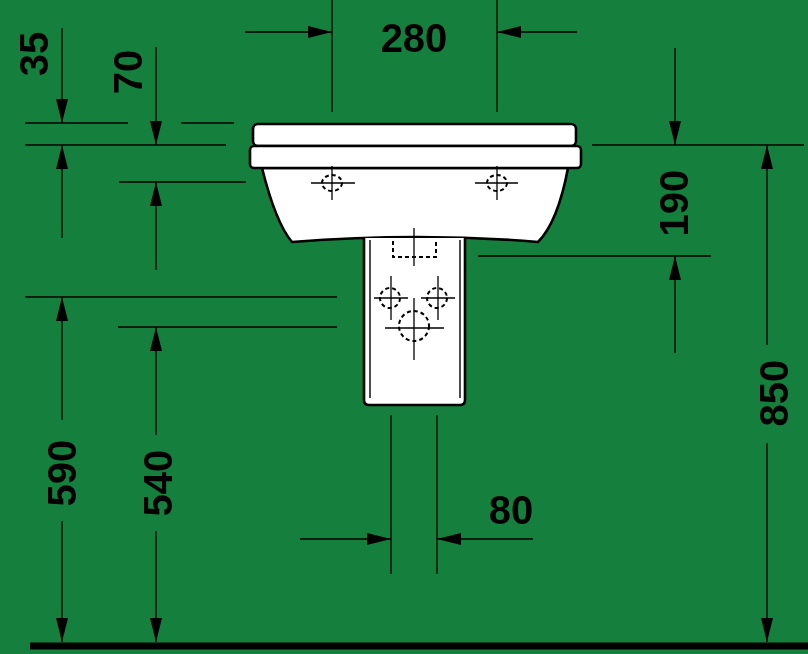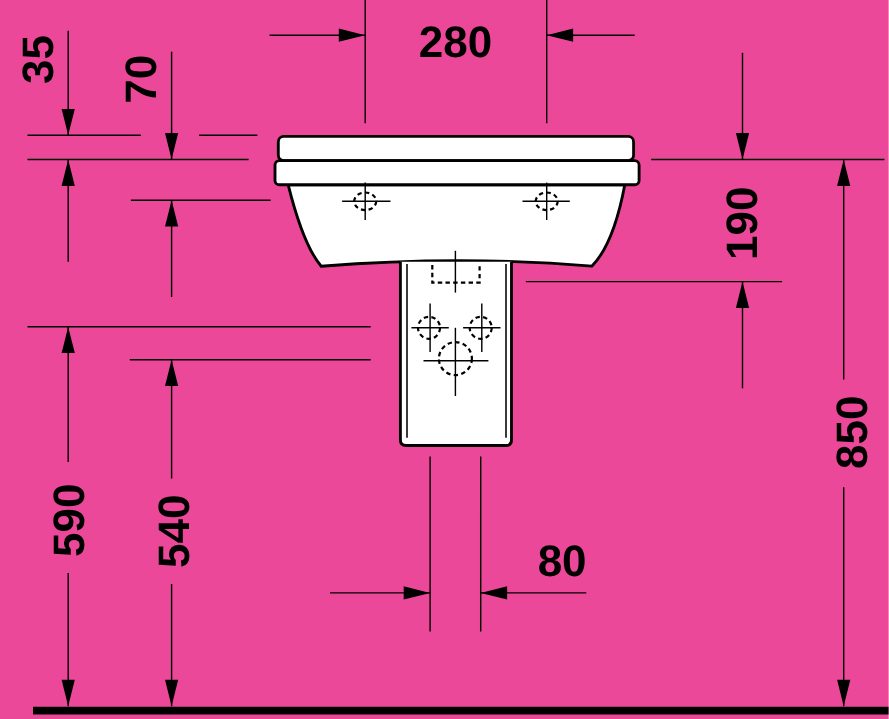--- a/index.html
+++ b/index.html
@@ -1,16 +1,16 @@
 <!DOCTYPE html>
 <html><head>
   <meta charset="utf-8">
   <style>
     html, body { margin: 0; padding: 0; background: #ffffff; }
-    #canvas { position: relative; width: 808px; height: 654px; overflow: hidden; background: #ec4899; }
+    #canvas { position: relative; width: 808px; height: 654px; overflow: hidden; background: #15803d; }
     svg { position: absolute; left: 0; top: 0; }
     .dim-text { font-family: "Liberation Sans", sans-serif; font-weight: bold; font-size: 40px; fill: #000; }
     .thin { stroke: #000; stroke-width: 1.3; fill: none; }
     .obj { stroke: #000; stroke-width: 2.6; fill: #fff; stroke-linejoin: round; }
     .objline { stroke: #000; stroke-width: 2.2; fill: none; }
     .hidden { stroke: #000; stroke-width: 2; fill: none; stroke-dasharray: 4 3; }
     .center { stroke: #000; stroke-width: 1.3; fill: none; }
     .arrow { fill: #000; stroke: none; }
     .floor { stroke: #000; stroke-width: 7; }
   </style>

